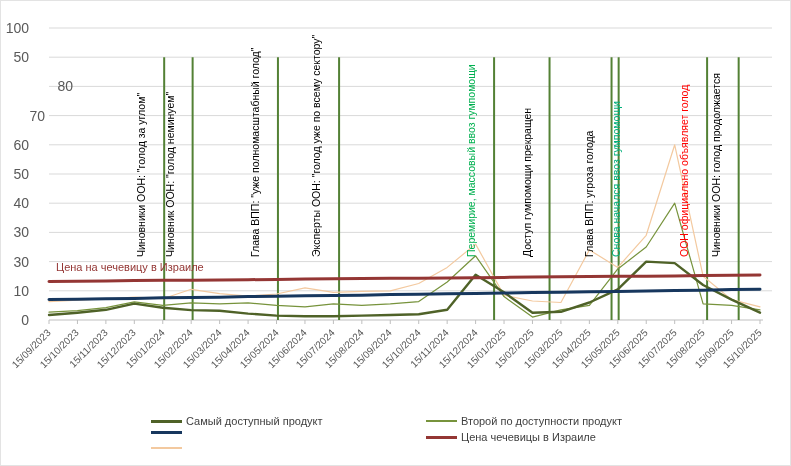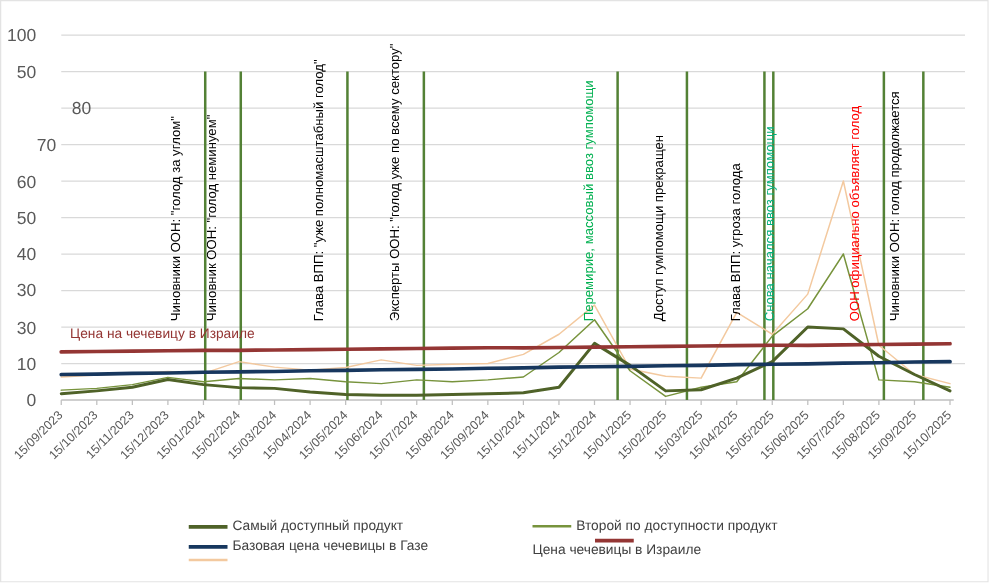--- a/index.html
+++ b/index.html
@@ -128,23 +128,22 @@
       <div class="legend-item" style="left: 150px; top: 414px;">
         <span class="legend-swatch" style="height: 3px; background: rgb(79, 98, 40);"></span>
         <span>Самый доступный продукт</span>
       </div>
       <div class="legend-item" style="left: 425px; top: 414px;">
         <span class="legend-swatch" style="height: 2px; background: rgb(119, 147, 60);"></span>
         <span>Второй по доступности продукт</span>
       </div>
       <div class="legend-item" style="left: 150px; top: 430px;">
         <span class="legend-swatch" style="height: 3px; background: rgb(23, 55, 94);"></span>
-        <span>Базовая цена чечевицы в Газе</span>
       </div>
-      <div class="legend-item" style="left: 425px; top: 430px; flex-direction: column;">
+      <div class="legend-item" style="left: 425px; top: 430px;">
         <span class="legend-swatch" style="height: 3px; background: rgb(148, 54, 52);"></span>
         <span>Цена чечевицы в Израиле</span>
       </div>
       <div class="legend-item" style="left: 150px; top: 446px;">
         <span class="legend-swatch" style="height: 2px; background: rgb(243, 201, 159);"></span>
       </div>
     </div>
 </div>
 
 </body></html>

